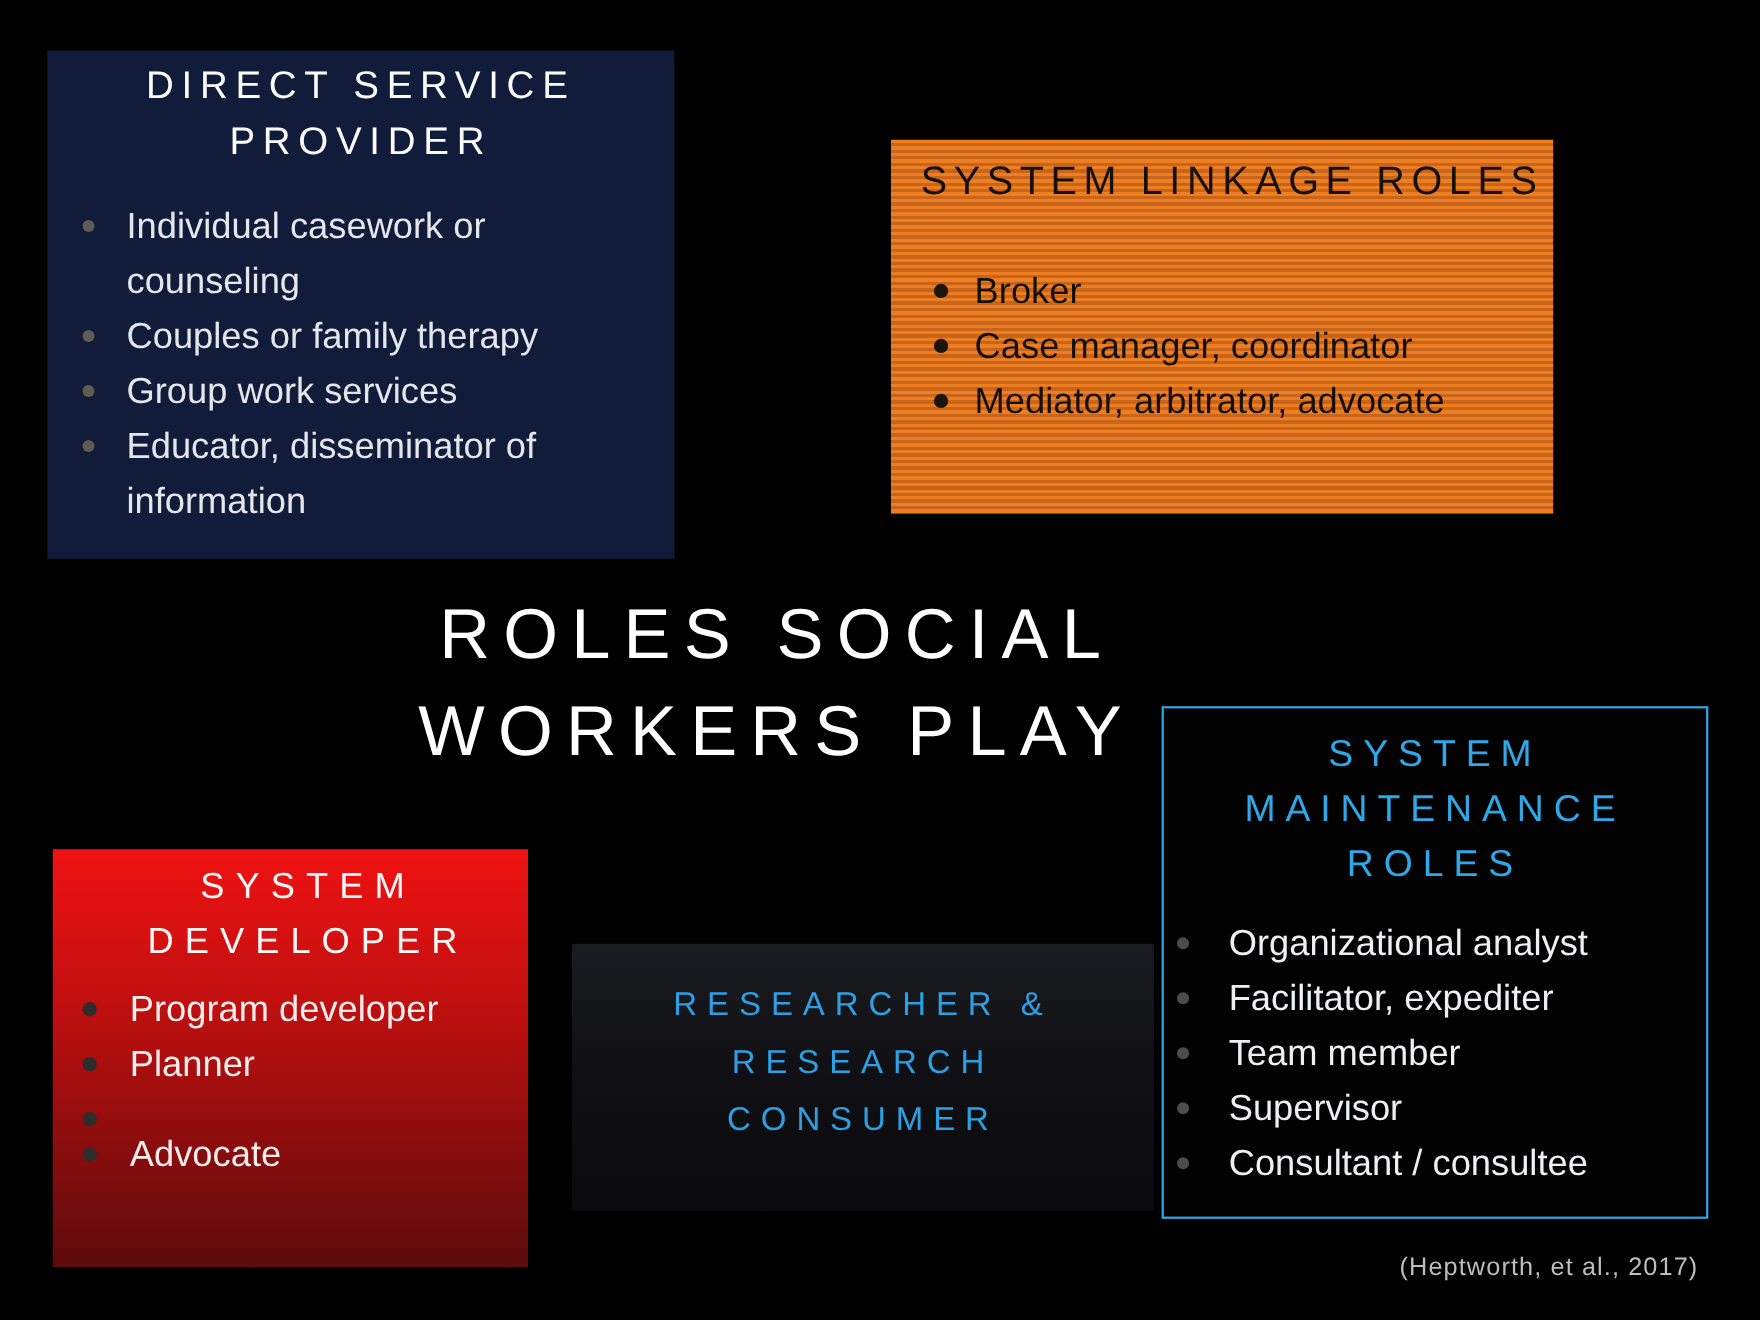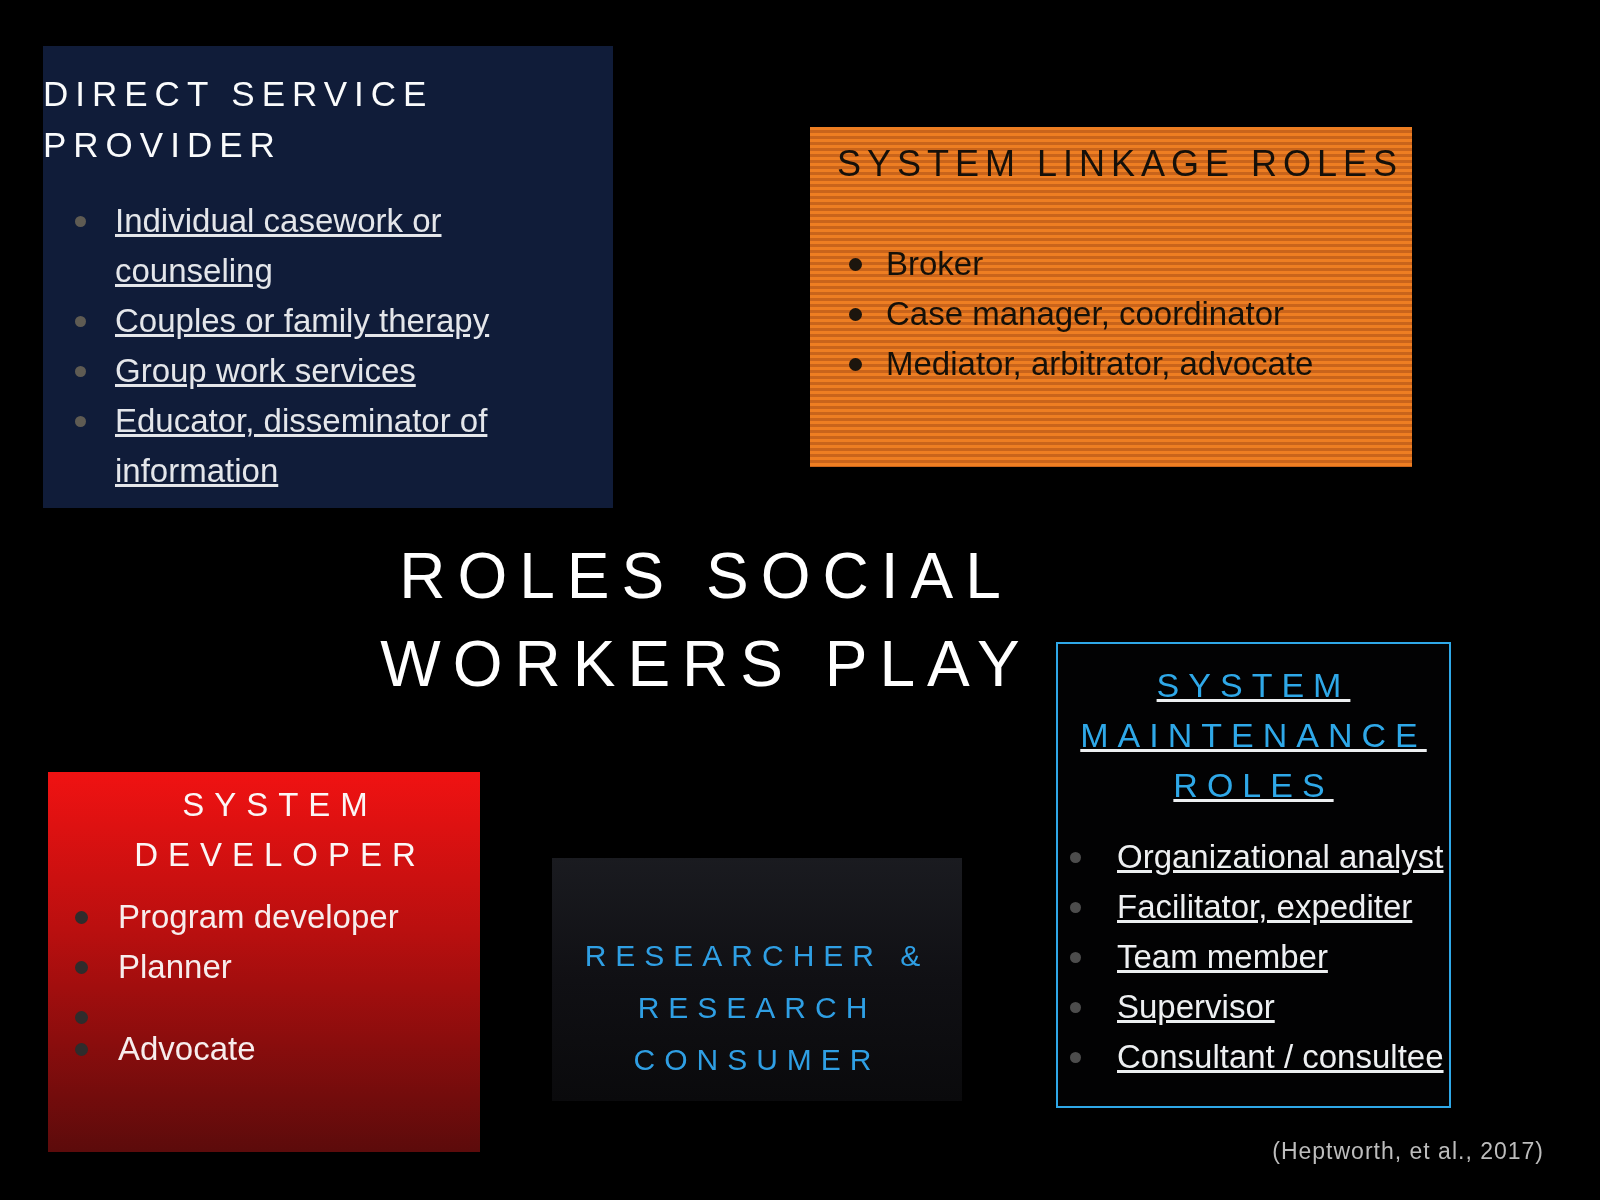--- a/index.html
+++ b/index.html
@@ -16,26 +16,26 @@
   ul.blist li { display:flex; align-items:flex-start; font-size:33px; line-height:50px; }
   ul.blist .dot { flex:0 0 auto; border-radius:50%; }
   ul.blist .txt { display:block; }
 
   
   #box-direct {
     left:43px; top:46px; width:570px; height:462px;
     background:#101c39; color:#e4e6ea;
   }
   #box-direct .title {
-    margin-top:22px; text-align:left; color:#fafbfc;
+    margin-top:6px; text-align:center; color:#fafbfc;
     font-size:35px; letter-spacing:7px; line-height:51px; font-weight:400;
   }
   #box-direct ul { margin-top:26px; }
   #box-direct .dot { width:11px; height:11px; background:#5f5b53; margin:20px 0 0 32px; }
-  #box-direct .txt { margin-left:29px; width:452px;text-decoration:underline; }
+  #box-direct .txt { margin-left:29px; width:452px; }
 
   
   #box-linkage {
     left:810px; top:127px; width:602px; height:340px;
     background:repeating-linear-gradient(180deg,
       #ee7e22 0px, #ee7e22 3px, #c9641b 3px, #c9641b 6px);
     color:#17120c;
   }
   #box-linkage .title {
     margin:16px 0 0 27px; color:#15100a; white-space:nowrap;
@@ -60,30 +60,30 @@
   #box-developer .title {
     margin-top:8px; text-align:center; color:#fbf6f6;
     font-size:33px; letter-spacing:10px; line-height:50px; font-weight:400;margin-left:32px;
   }
   #box-developer ul { margin-top:12px; }
   #box-developer .dot { width:13px; height:13px; background:#2f2c2c; margin:19px 0 0 27px; }
   #box-developer .txt { margin-left:30px; width:352px; }
 
   
   #box-researcher {
-    left:552px; top:858px; width:410px; height:243px;
+    left:520px; top:858px; width:529px; height:243px;
     background:linear-gradient(180deg, #1a1b20 0%, #101014 50%, #0a0a0c 100%);
-    color:#2f9fe4; text-align:center; padding:72px 20px 0 20px;
+    color:#2f9fe4; text-align:center; padding:30px 20px 0 20px;
     font-size:30px; letter-spacing:9px; line-height:52px; font-weight:400;
   }
 
   
   #box-maintenance {
-    left:1056px; top:642px; width:395px; height:466px;
-    border:2px solid #2fa8e8; background:#020203; color:#edeff1;text-decoration:underline;
+    left:1056px; top:642px; width:497px; height:466px;
+    border:2px solid #2fa8e8; background:#020203; color:#edeff1;
   }
   #box-maintenance .title {
     margin-top:16px; text-align:center; color:#2fa8e8;
     font-size:34px; letter-spacing:9px; line-height:50px; font-weight:400;
   }
   #box-maintenance ul { margin-top:22px; }
   #box-maintenance .dot { width:11px; height:11px; background:#4c4c4c; margin:20px 0 0 12px; }
   #box-maintenance .txt { margin-left:36px; width:420px; }
 
   

